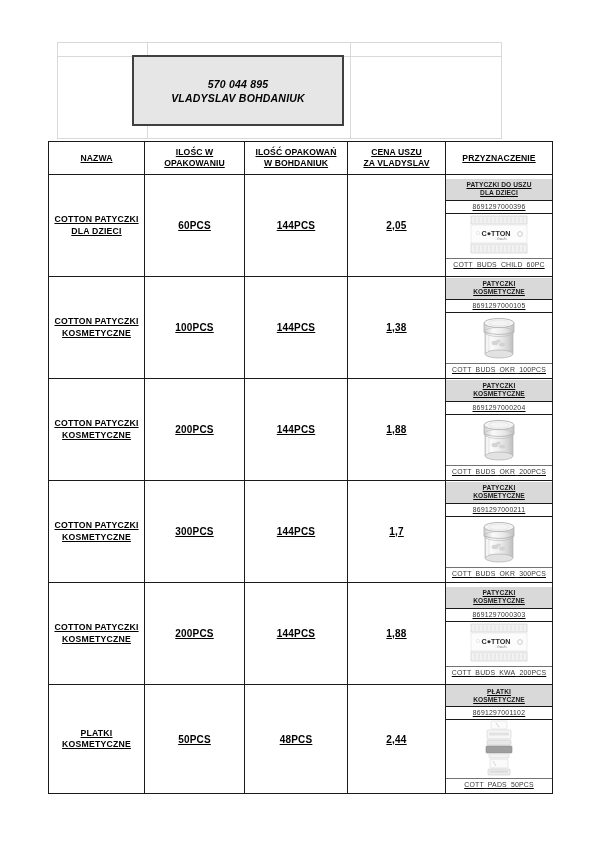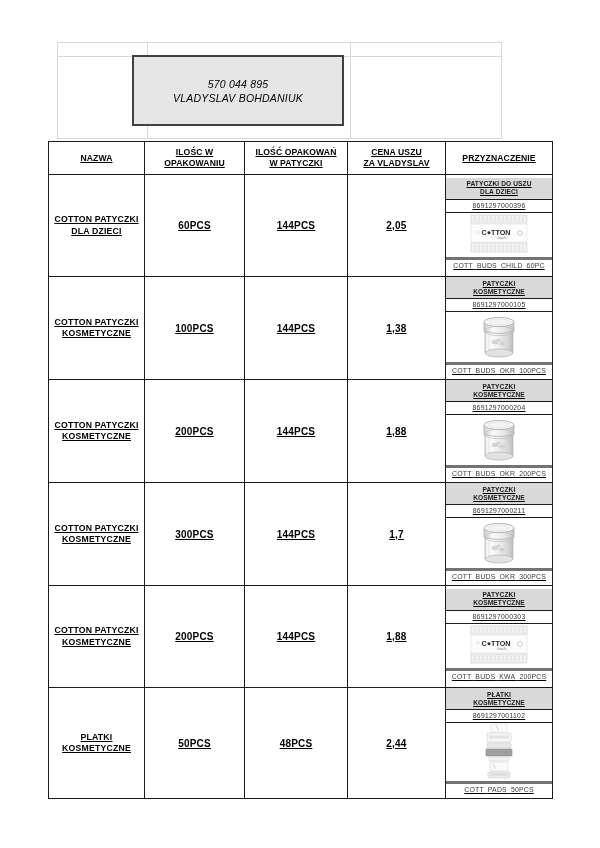--- a/index.html
+++ b/index.html
@@ -58,21 +58,21 @@
     background: #e6e6e6;
     border: 2px solid #404040;
     box-sizing: border-box;
     display: flex;
     flex-direction: column;
     align-items: center;
     justify-content: center;
   }
   .title-line {
     font-style: italic;
-    font-weight: normal;
+    font-weight: bold;
     font-size: 10.5px;
     letter-spacing: 0.2px;
     line-height: 14px;
     text-align: center;
     white-space: nowrap;
   }
 
   
   table.price-table {
     position: absolute;
@@ -155,21 +155,21 @@
     border-bottom: 1px solid #1a1a1a;
     font-size: 6.8px;
     line-height: 10px;
     padding: 1px 0 1px 0;
     color: #333;
     font-family: "Liberation Sans", sans-serif;
     letter-spacing: 0.3px;
   }
   .assign-img {
     flex: 1 1 auto;
-    border-bottom: 3px solid #737373;
+    border-bottom: 1px solid #737373;
     display: flex;
     align-items: center;
     justify-content: center;
     overflow: hidden;
     background: #ffffff;
   }
   .assign-code {
     font-size: 6.9px;
     line-height: 10px;
     padding: 1px 0 2px 0;
@@ -213,21 +213,21 @@
       <tr>
         <th>
           <span class="hdr-l1">NAZWA</span>
         </th>
         <th>
           <span class="hdr-l1">ILOŚC W</span>
           <span class="hdr-l2">OPAKOWANIU</span>
         </th>
         <th>
           <span class="hdr-l1">ILOŚĆ OPAKOWAŃ</span>
-          <span class="hdr-l2">W PATYCZKI</span>
+          <span class="hdr-l2">W BOHDANIUK</span>
         </th>
         <th>
           <span class="hdr-l1">CENA USZU</span>
           <span class="hdr-l2">ZA VLADYSLAV</span>
         </th>
         <th>
           <span class="hdr-l1">PRZYZNACZENIE</span>
         </th>
       </tr>
     </thead>

